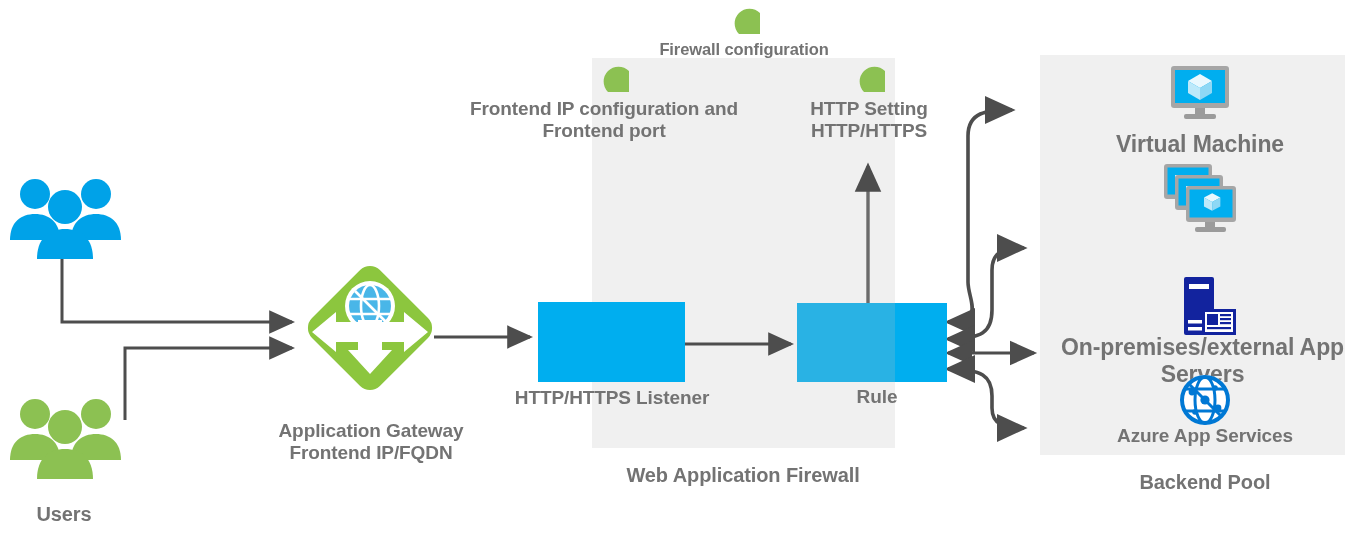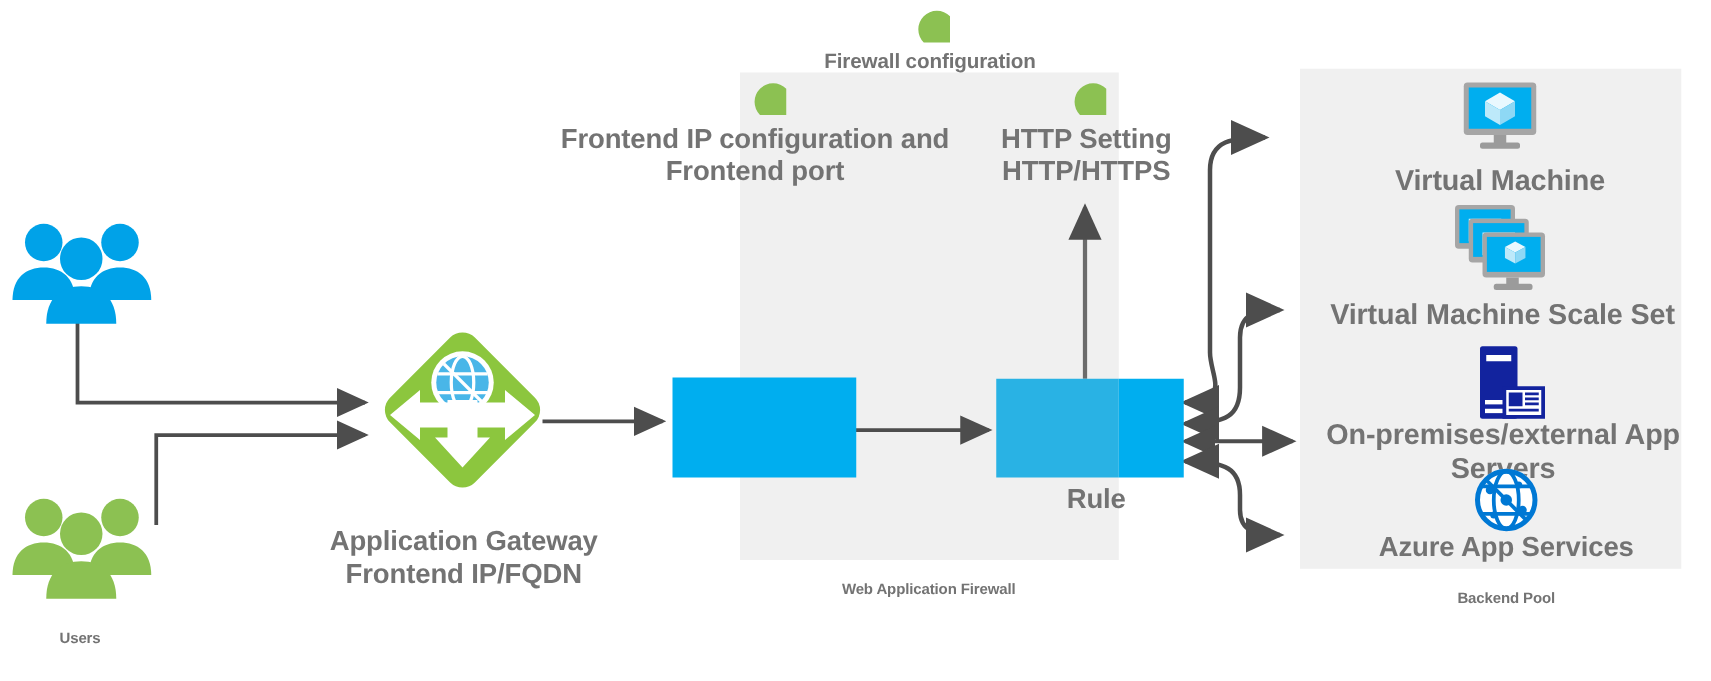--- a/index.html
+++ b/index.html
@@ -15,22 +15,22 @@
   .zone{background:#f0f0f0;}
 
   
   .lbl{
     position:absolute;text-align:center;font-weight:bold;
     line-height:1.18;white-space:pre-line;color:#737373;
     letter-spacing:-0.1px;
   }
   .t16{font-size:16.5px;}
   .t17{font-size:23px;}
-  .t19{font-size:22px;}
-  .t20{font-size:12px;}
+  .t19{font-size:19px;}
+  .t20{font-size:20px;}
 
   
   .boxblue{background:#00aeef;}
   .boxblue-dim{background:#29b2e4;}
 
   svg{display:block;overflow:visible;}
   .nofill{fill:none;}
 </style>
 </head>
 <body>
@@ -145,20 +145,21 @@
   <div class="lbl t19" style="left:432px;top:98px;width:344px;">Frontend IP configuration and
 Frontend port</div>
 
   <svg class="abs" style="left:851px;top:58px;width:34px;height:36px;" viewBox="0 0 34 36">
     <path d="M34,34 L13,34 A13,13 0 1,1 34,13 z" fill="#8cc152"></path>
   </svg>
   <div class="lbl t19" style="left:778px;top:98px;width:182px;">HTTP Setting
 HTTP/HTTPS</div>
 
   <div class="abs boxblue" style="left:538px;top:302px;width:147px;height:80px;"></div>
+  <div class="lbl t19" style="left:482px;top:387px;width:260px;">HTTP/HTTPS Listener</div>
 
   <div class="abs boxblue-dim" style="left:797px;top:303px;width:98px;height:79px;"></div>
   <div class="abs boxblue" style="left:895px;top:303px;width:52px;height:79px;"></div>
   <div class="lbl t19" style="left:812px;top:386px;width:130px;">Rule</div>
 
   <div class="lbl t20" style="left:578px;top:464px;width:330px;">Web Application Firewall</div>
 
   <svg class="abs" style="left:1168px;top:64px;width:64px;height:58px;" viewBox="0 0 64 58">
     <rect x="3" y="2" width="58" height="42" rx="3" fill="#a6a6a6"></rect>
     <rect x="7" y="6" width="50" height="33" fill="#00aeef"></rect>
@@ -182,21 +183,20 @@
     <rect x="24" y="24" width="50" height="36" rx="3" fill="#a6a6a6"></rect>
     <rect x="27.5" y="27.5" width="43" height="28" fill="#00aeef"></rect>
     <rect x="43" y="60" width="10" height="6" fill="#9b9b9b"></rect>
     <rect x="33" y="65" width="31" height="5" rx="2" fill="#9b9b9b"></rect>
     <g transform="translate(30,28) scale(0.63)">
       <path d="M32,5 L45,12 L32,19 L19,12 z" fill="#e9f8fe"></path>
       <path d="M19,12 L32,19 L32,33 L19,26 z" fill="#bde9fa"></path>
       <path d="M45,12 L32,19 L32,33 L45,26 z" fill="#8ed8f5"></path>
     </g>
   </svg>
-  <div class="lbl t17" style="left:1062px;top:238px;width:280px;">Virtual Machine Scale Set</div>
 
   <svg class="abs" style="left:1172px;top:275px;width:66px;height:62px;" viewBox="0 0 66 62">
     <rect x="12" y="2" width="30" height="58" rx="2" fill="#12239e"></rect>
     <rect x="17" y="9" width="20" height="5" fill="#ffffff"></rect>
     <rect x="16" y="45" width="16" height="3.5" fill="#ffffff"></rect>
     <rect x="16" y="52" width="16" height="3.5" fill="#ffffff"></rect>
     <rect x="30" y="34" width="34" height="26" fill="#12239e"></rect>
     <rect x="33" y="37" width="28" height="20" fill="#ffffff"></rect>
     <rect x="35" y="39" width="11" height="11" fill="#12239e"></rect>
     <g fill="#12239e">

